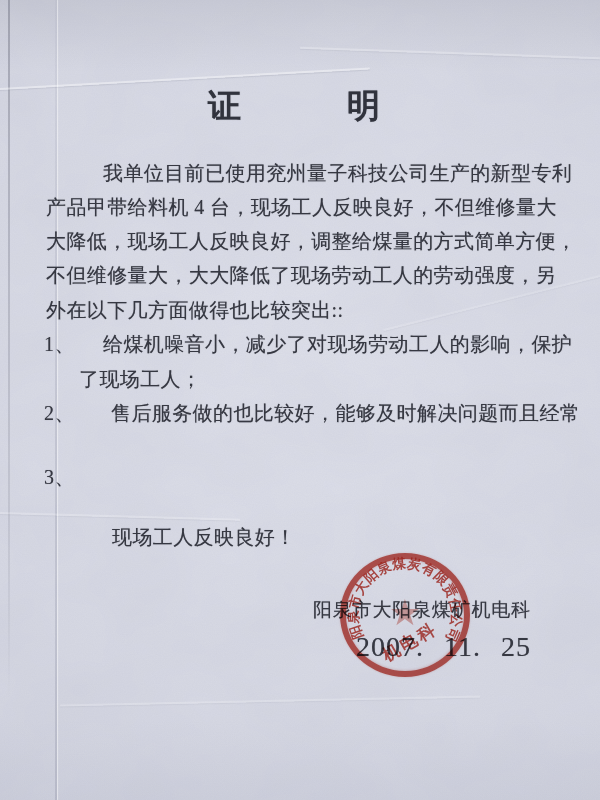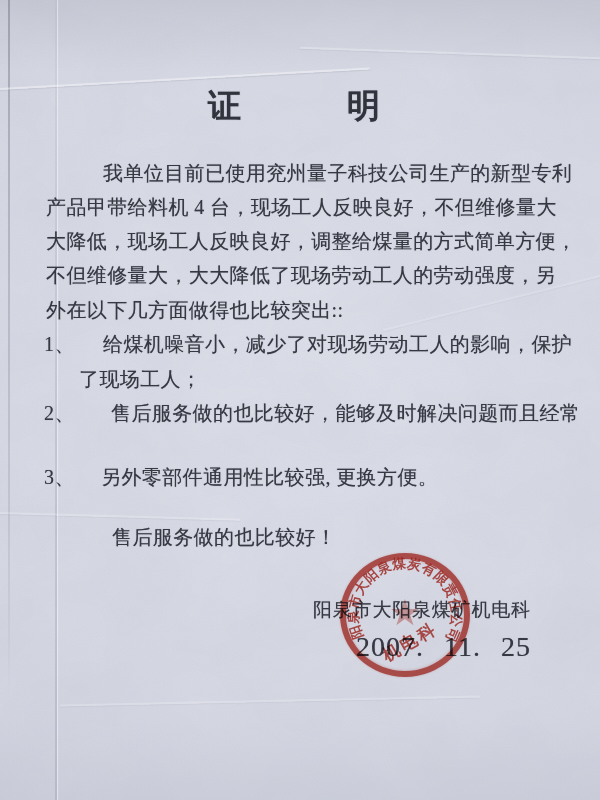--- a/index.html
+++ b/index.html
@@ -72,23 +72,22 @@
   <div class="ink body-ln" style="left:46px;top:297px;">外在以下几方面做得也比较突出::</div>
 
   <div class="ink body-ln" style="left:44px;top:331px;">1、</div>
   <div class="ink body-ln" style="left:79px;top:366px;">了现场工人；</div>
   <div class="ink body-ln" style="left:103px;top:331px;">给煤机噪音小，减少了对现场劳动工人的影响，保护</div>
 
   <div class="ink body-ln" style="left:44px;top:400px;">2、</div>
   <div class="ink body-ln" style="left:103px;top:400px;margin-left:8px;">售后服务做的也比较好，能够及时解决问题而且经常</div>
 
   <div class="ink body-ln" style="left:44px;top:464px;">3、</div>
-  <div class="ink body-ln" style="left:101px;top:464px;">另外零部件通用性比较强, 更换方便。</div>
 
-  <div class="ink closing" style="left:112px;top:524px;">售后服务做的也比较好！</div>
+  <div class="ink closing" style="left:112px;top:524px;">现场工人反映良好！</div>
   <div class="ink sig" style="left:313px;top:597px;">阳泉市大阳泉煤矿机电科</div>
   <div class="ink date" style="left:356px;top:631px;">2007.  11.  25</div>
 
   <div class="stamp">
     <div class="stamp-ring"></div>
     <svg class="stamp-svg" viewBox="0 0 130 124" width="130" height="124">
       <path id="sealArc" d="M 24.3 85.5 A 47 47 0 1 1 105.7 85.5" fill="none"></path>
       <text font-size="13.5" font-weight="bold" fill="rgba(186,42,32,.82)" letter-spacing="0.5" font-family="Liberation Serif, DejaVu Serif, serif">
         <textPath href="#sealArc" startOffset="2">阳泉市大阳泉煤炭有限责任公司</textPath>
       </text>

